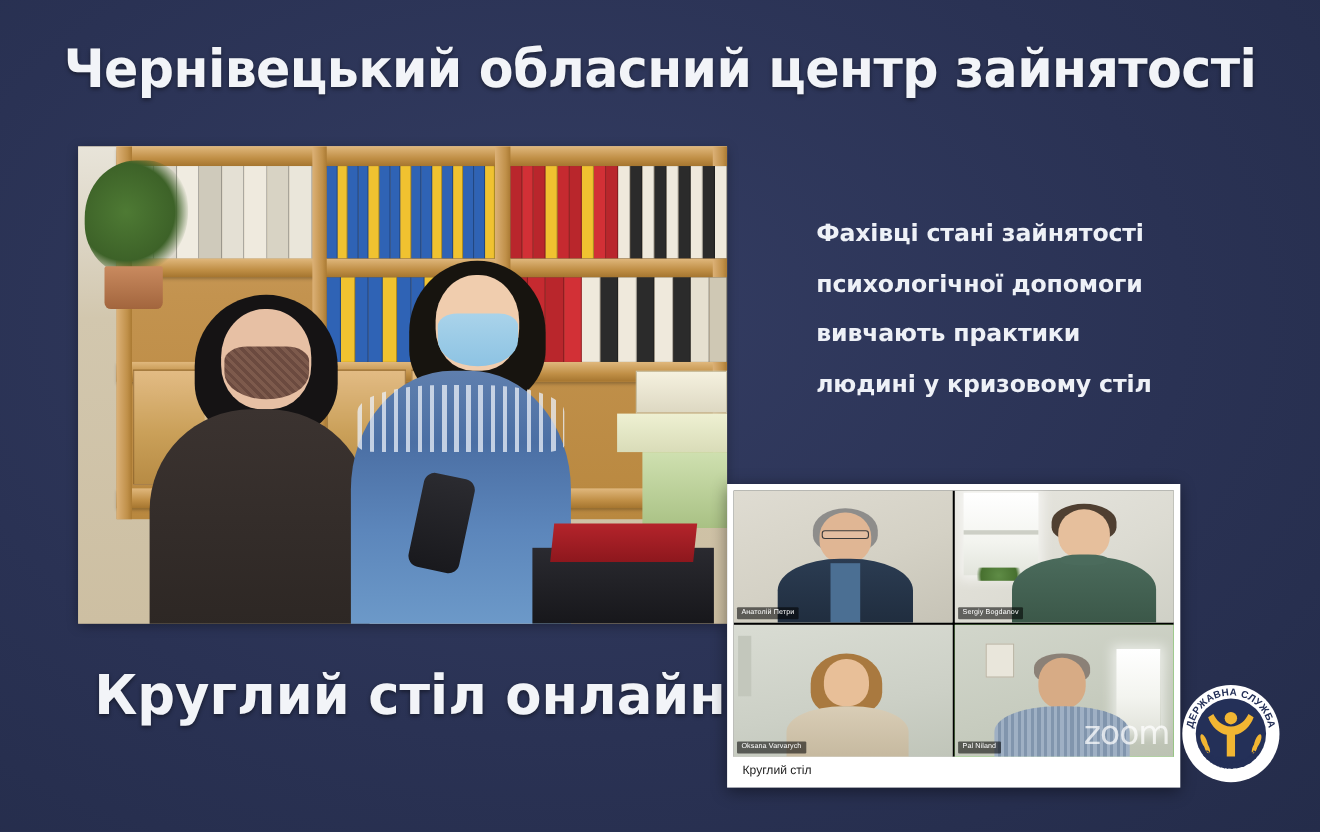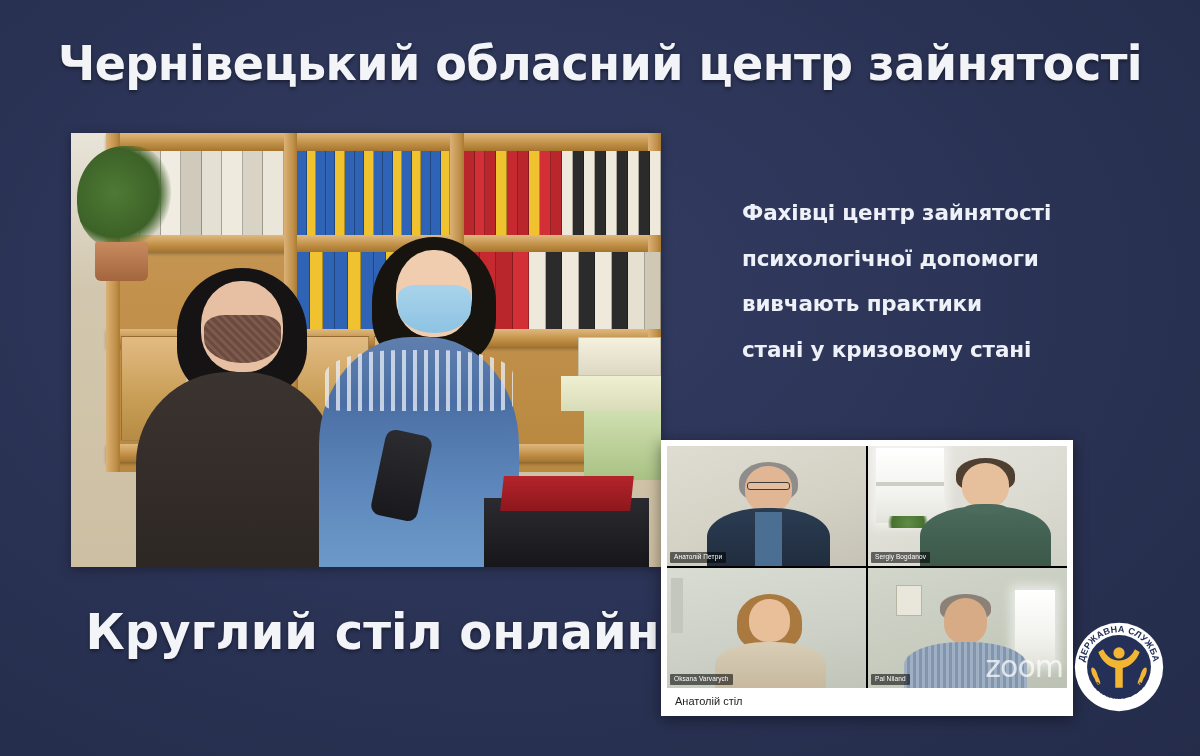--- a/index.html
+++ b/index.html
@@ -379,24 +379,24 @@
                   background:linear-gradient(180deg,#2a2a30,#17171b);"></div>
       <div style="position:absolute; left:73%; top:79%; width:22%; height:8%;
                   background:linear-gradient(180deg,#b4242b,#8d171d); transform:skewX(-6deg);"></div>
 
       <div style="position:absolute; left:52%; top:69%; width:8%; height:20%;
                   border-radius:10px; background:linear-gradient(180deg,#2b2b30,#19191d); transform:rotate(12deg);"></div>
     </div>
   </div>
 
   <div class="bodytext">
-    <span class="ln">Фахівці центр зайнятості</span>
+    <span class="ln">Фахівці стані зайнятості</span>
     <span class="ln">психологічної допомоги</span>
     <span class="ln">вивчають практики</span>
-    <span class="ln">стані у кризовому стані</span>
+    <span class="ln">людині у кризовому стіл</span>
   </div>
 
   <div class="caption">Круглий стіл онлайн</div>
 
   <div class="zoomwin">
     <div class="zoomgrid">
 
       <div class="tile">
         <div class="cam-bg cam1"></div>
         <div class="hair" style="left:36%; top:13%; width:30%; height:34%; background:#8e8d8b;"></div>
@@ -436,21 +436,21 @@
         <div class="head" style="left:38%; top:25%; width:22%; height:38%; background:#d7ab85;"></div>
         <div class="torso" style="left:18%; top:62%; width:62%; height:42%;
              background:repeating-linear-gradient(90deg,#9fb0c4 0 3px,#8195ad 3px 6px);"></div>
         <div class="zoom-watermark">zoom</div>
         <div class="tile-name">Pal Niland</div>
       </div>
 
     </div>
 
     <div class="zoombar">
-      <span class="zoombar-title">Анатолій стіл</span>
+      <span class="zoombar-title">Круглий стіл</span>
     </div>
   </div>
 
   <div class="logo">
     <svg viewBox="0 0 100 100" xmlns="http://www.w3.org/2000/svg">
       <defs>
         <path id="arcTop" d="M 13,50 A 37,37 0 0 1 87,50" fill="none"></path>
         <path id="arcBot" d="M 16,50 A 34,34 0 0 0 84,50" fill="none"></path>
       </defs>
       <circle cx="50" cy="50" r="47" fill="#ffffff"></circle>

